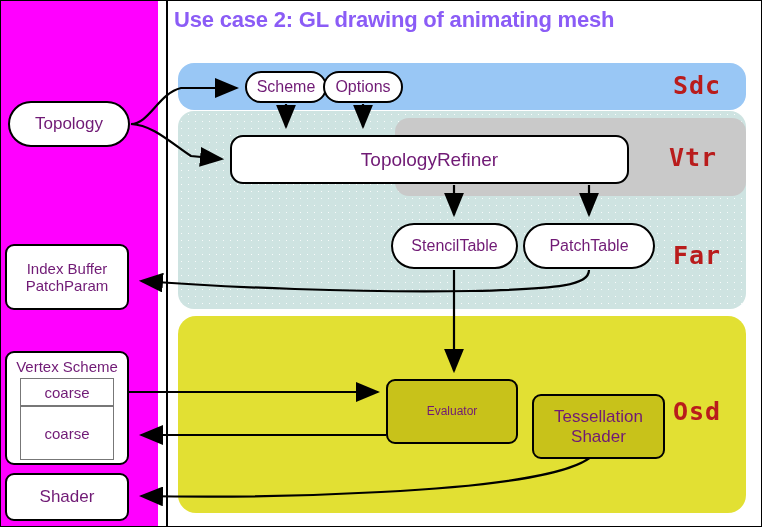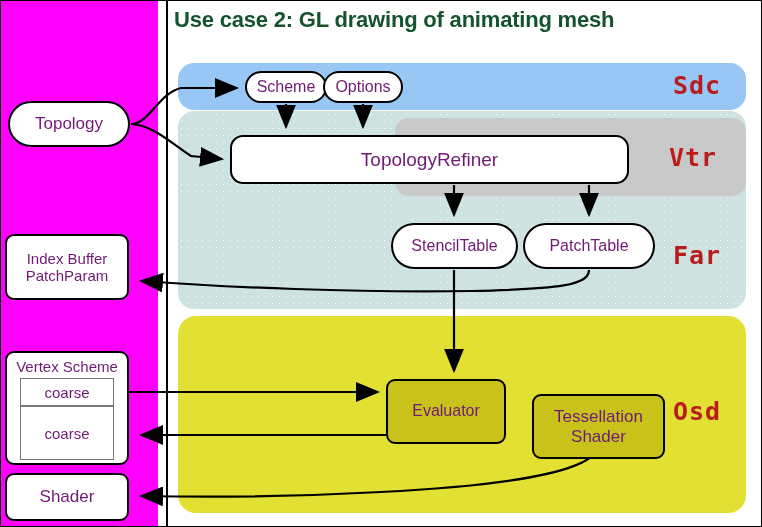--- a/index.html
+++ b/index.html
@@ -32,21 +32,21 @@
     border-left: 2px solid #000000;
     box-sizing: border-box;
   }
   
   #title {
     position: absolute;
     left: 173px; top: 6px;
     width: 580px;
     font-size: 22px;
     font-weight: bold;
-    color: #14532d;
+    color: #8b5cf6;
     letter-spacing: -0.2px;
     white-space: nowrap;
   }
   
   .band {
     position: absolute;
     border-radius: 16px;
   }
   #band-sdc {
     left: 177px; top: 62px;
@@ -104,21 +104,21 @@
   .pill { border-radius: 999px; }
   .rounded { border-radius: 9px; }
 
   
   #node-topology {
     left: 7px; top: 100px;
     width: 122px; height: 46px;
     font-size: 17px;
   }
   #node-indexbuffer {
-    left: 4px; top: 233px;
+    left: 4px; top: 243px;
     width: 124px; height: 66px;
     font-size: 15px;
     flex-direction: column;
   }
   #node-vertexbuffer {
     left: 4px; top: 350px;
     width: 124px; height: 114px;
     flex-direction: column;
     justify-content: flex-start;
     padding-top: 5px;
@@ -166,22 +166,22 @@
   #node-patchtable {
     left: 522px; top: 222px;
     width: 132px; height: 46px;
     font-size: 16px;
   }
   .osd-node {
     background: #c8c21a;
   }
   #node-evaluator {
     left: 385px; top: 378px;
-    width: 120px; height: 65px;
-    font-size: 16px;
+    width: 132px; height: 65px;
+    font-size: 12px;
   }
   #node-tessshader {
     left: 531px; top: 378px;
     width: 133px; height: 65px;
     font-size: 17px;
     flex-direction: column;
     margin-top: 15px;
   }
   #svg-arrows {
     position: absolute;

